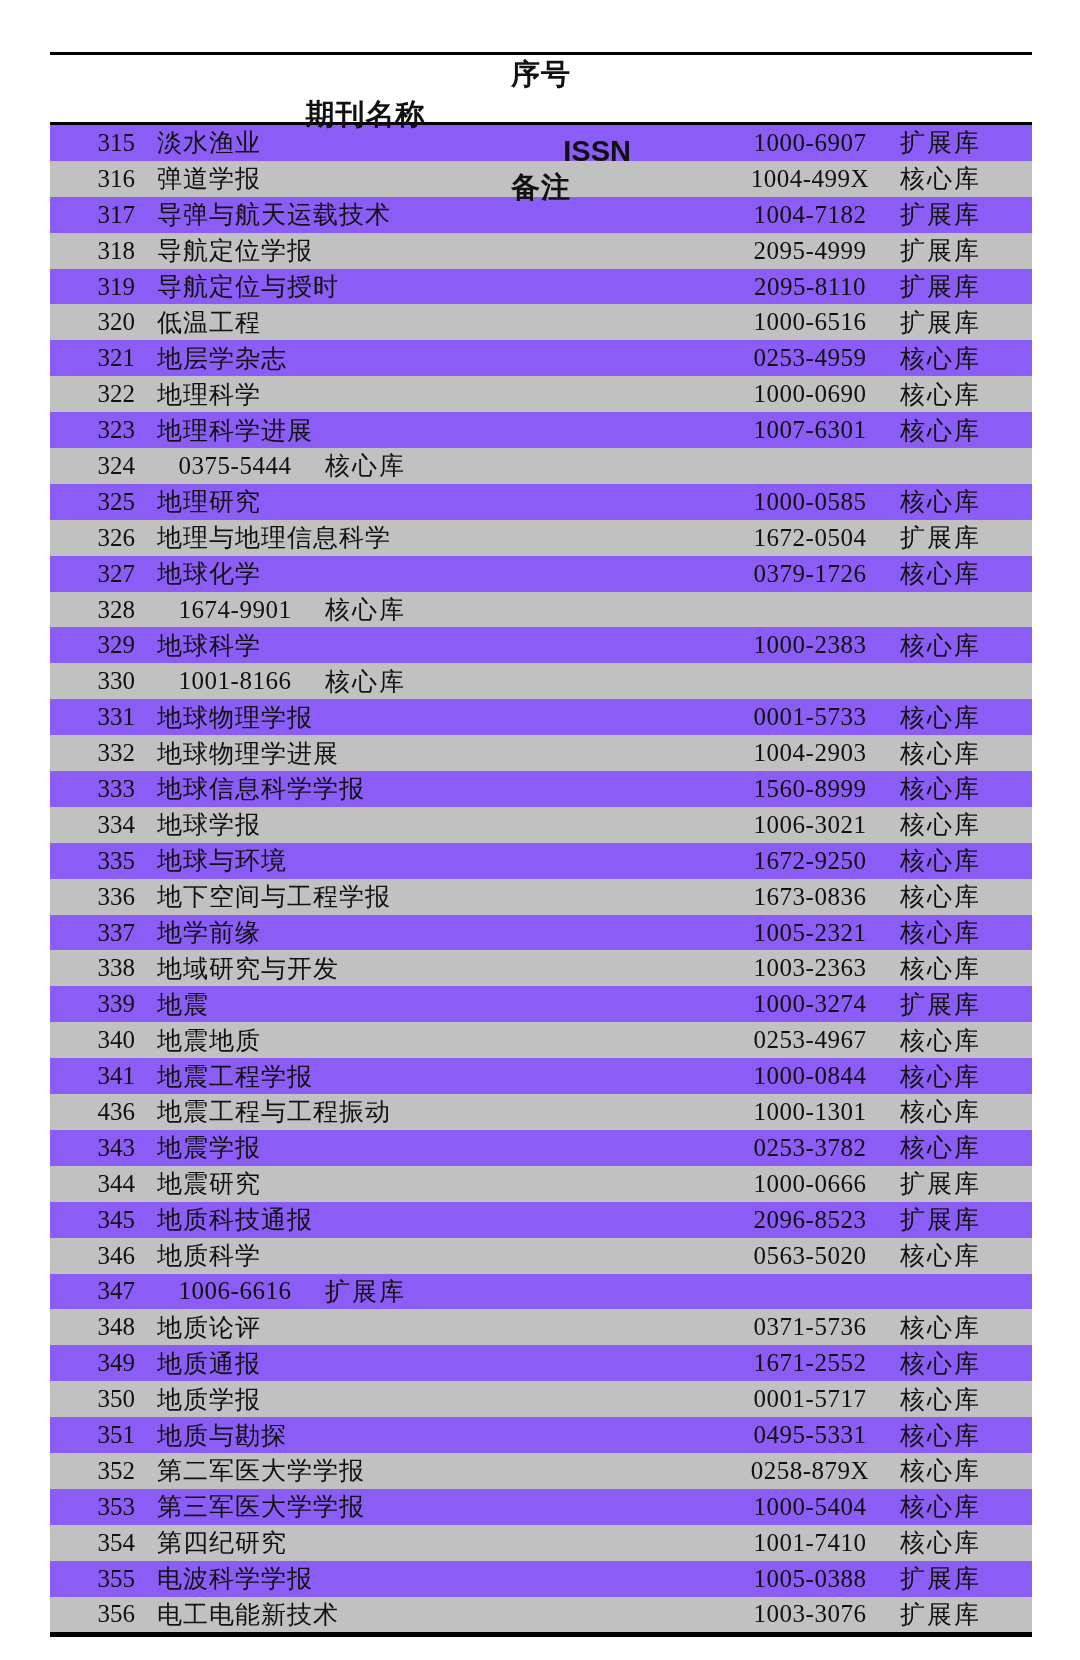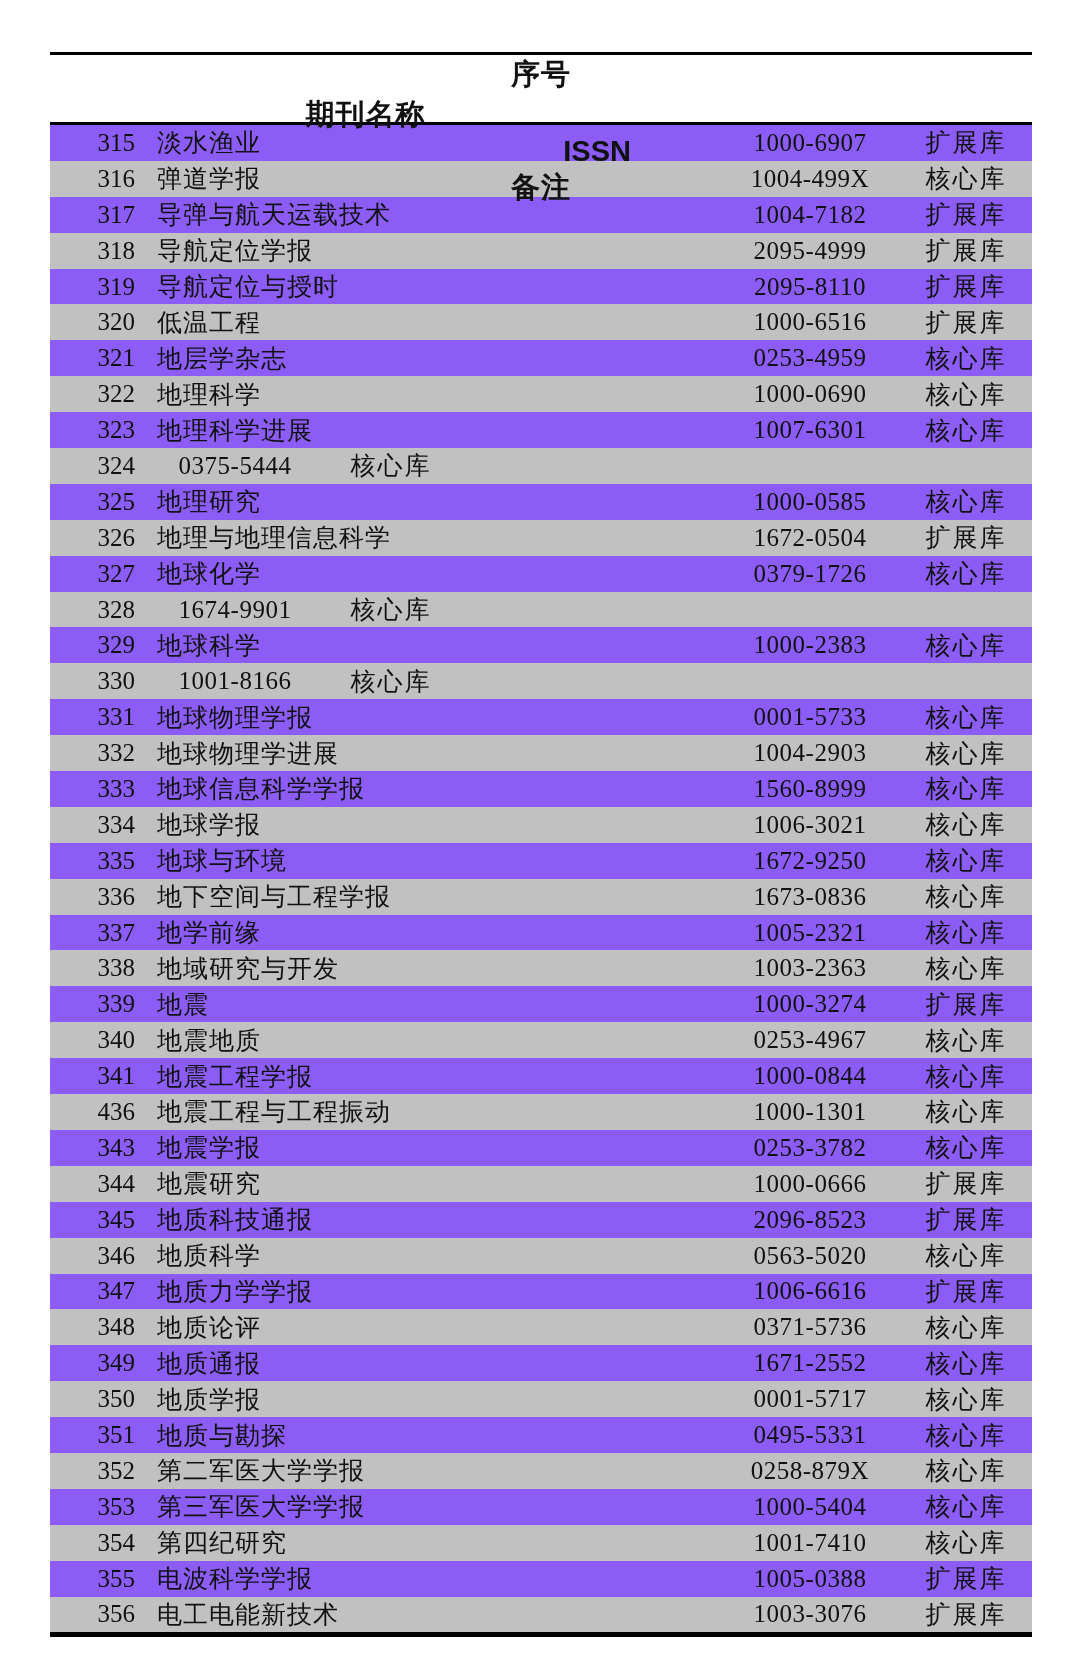--- a/index.html
+++ b/index.html
@@ -74,21 +74,20 @@
     letter-spacing: 1px;
   }
   .c-issn {
     width: 180px;
     text-align: center;
     flex: none;
     letter-spacing: 0.5px;
   }
   .c-note {
     width: 132px;
-    text-align: center;
     flex: none;
     letter-spacing: 2px;
   }
   .h-serial {
     width: 95px;
     text-align: center;
     flex: none;
   }
   .h-name {
     width: 575px;
@@ -307,21 +306,20 @@
           <div class="c-note">扩展库</div>
         </div>
         <div class="row alt">
           <div class="c-serial">346</div>
           <div class="c-name">地质科学</div>
           <div class="c-issn">0563-5020</div>
           <div class="c-note">核心库</div>
         </div>
         <div class="row">
           <div class="c-serial">347</div>
-          <div class="c-name">地质力学学报</div>
           <div class="c-issn">1006-6616</div>
           <div class="c-note">扩展库</div>
         </div>
         <div class="row alt">
           <div class="c-serial">348</div>
           <div class="c-name">地质论评</div>
           <div class="c-issn">0371-5736</div>
           <div class="c-note">核心库</div>
         </div>
         <div class="row">

